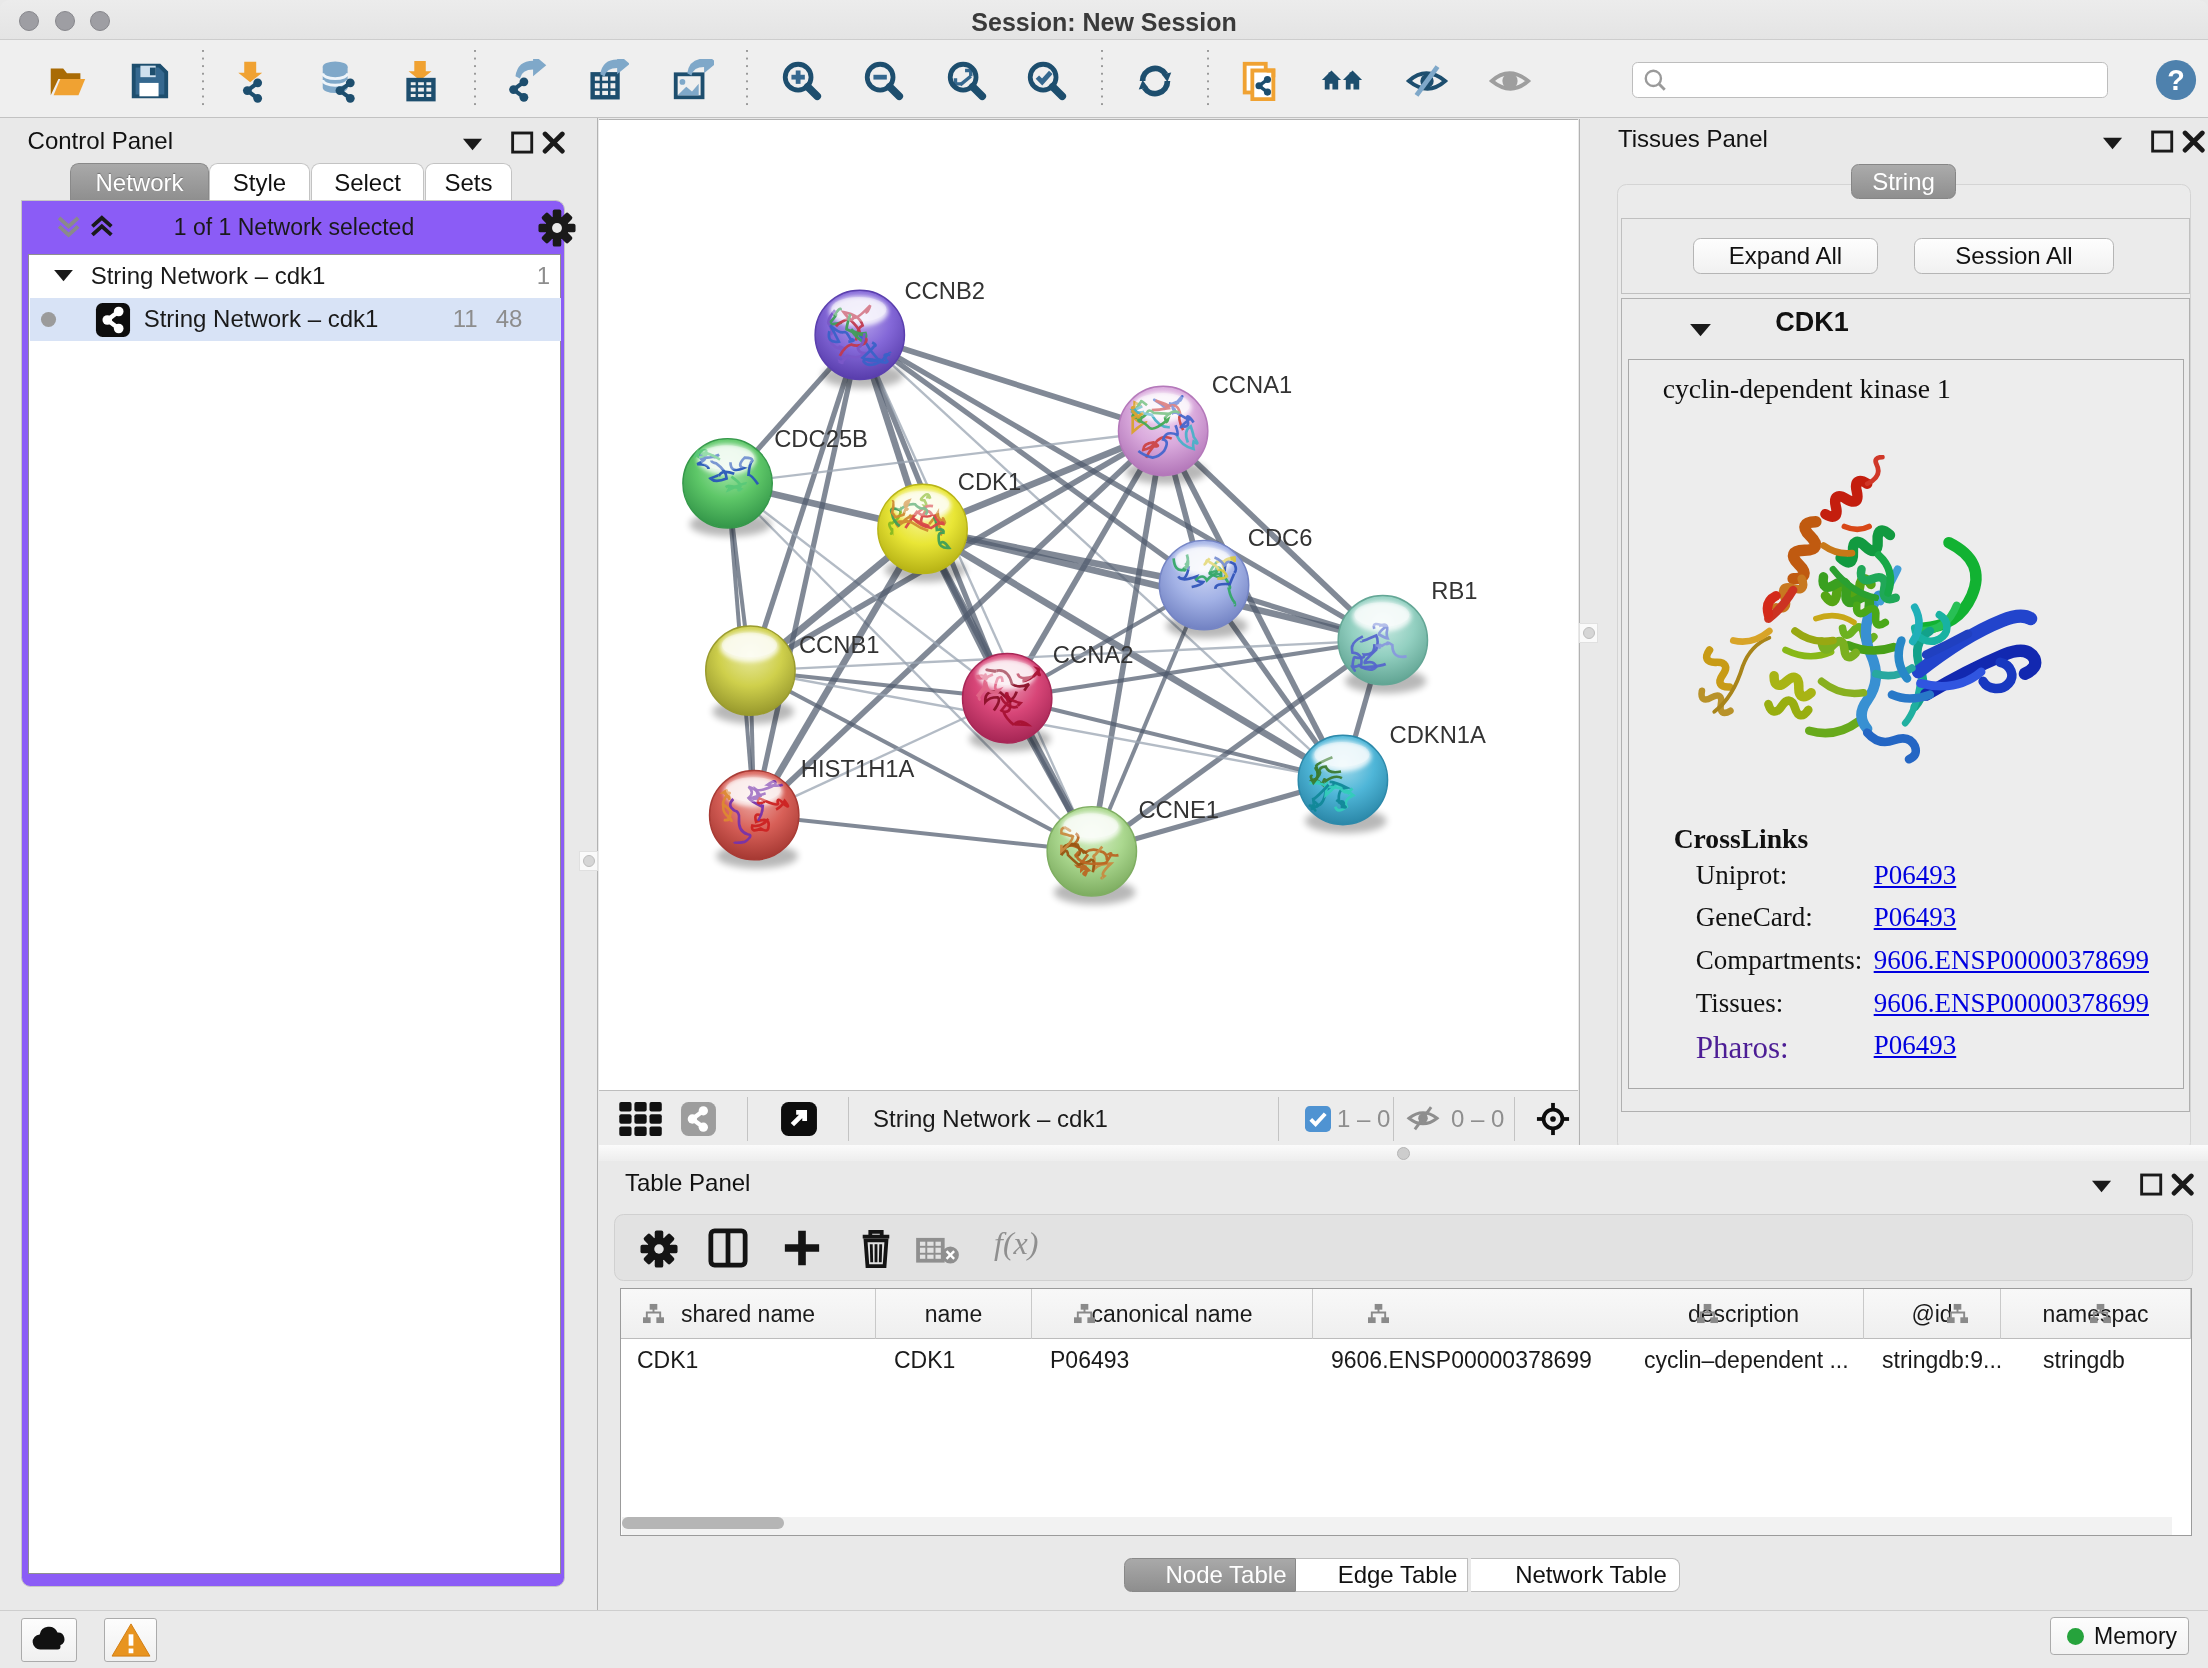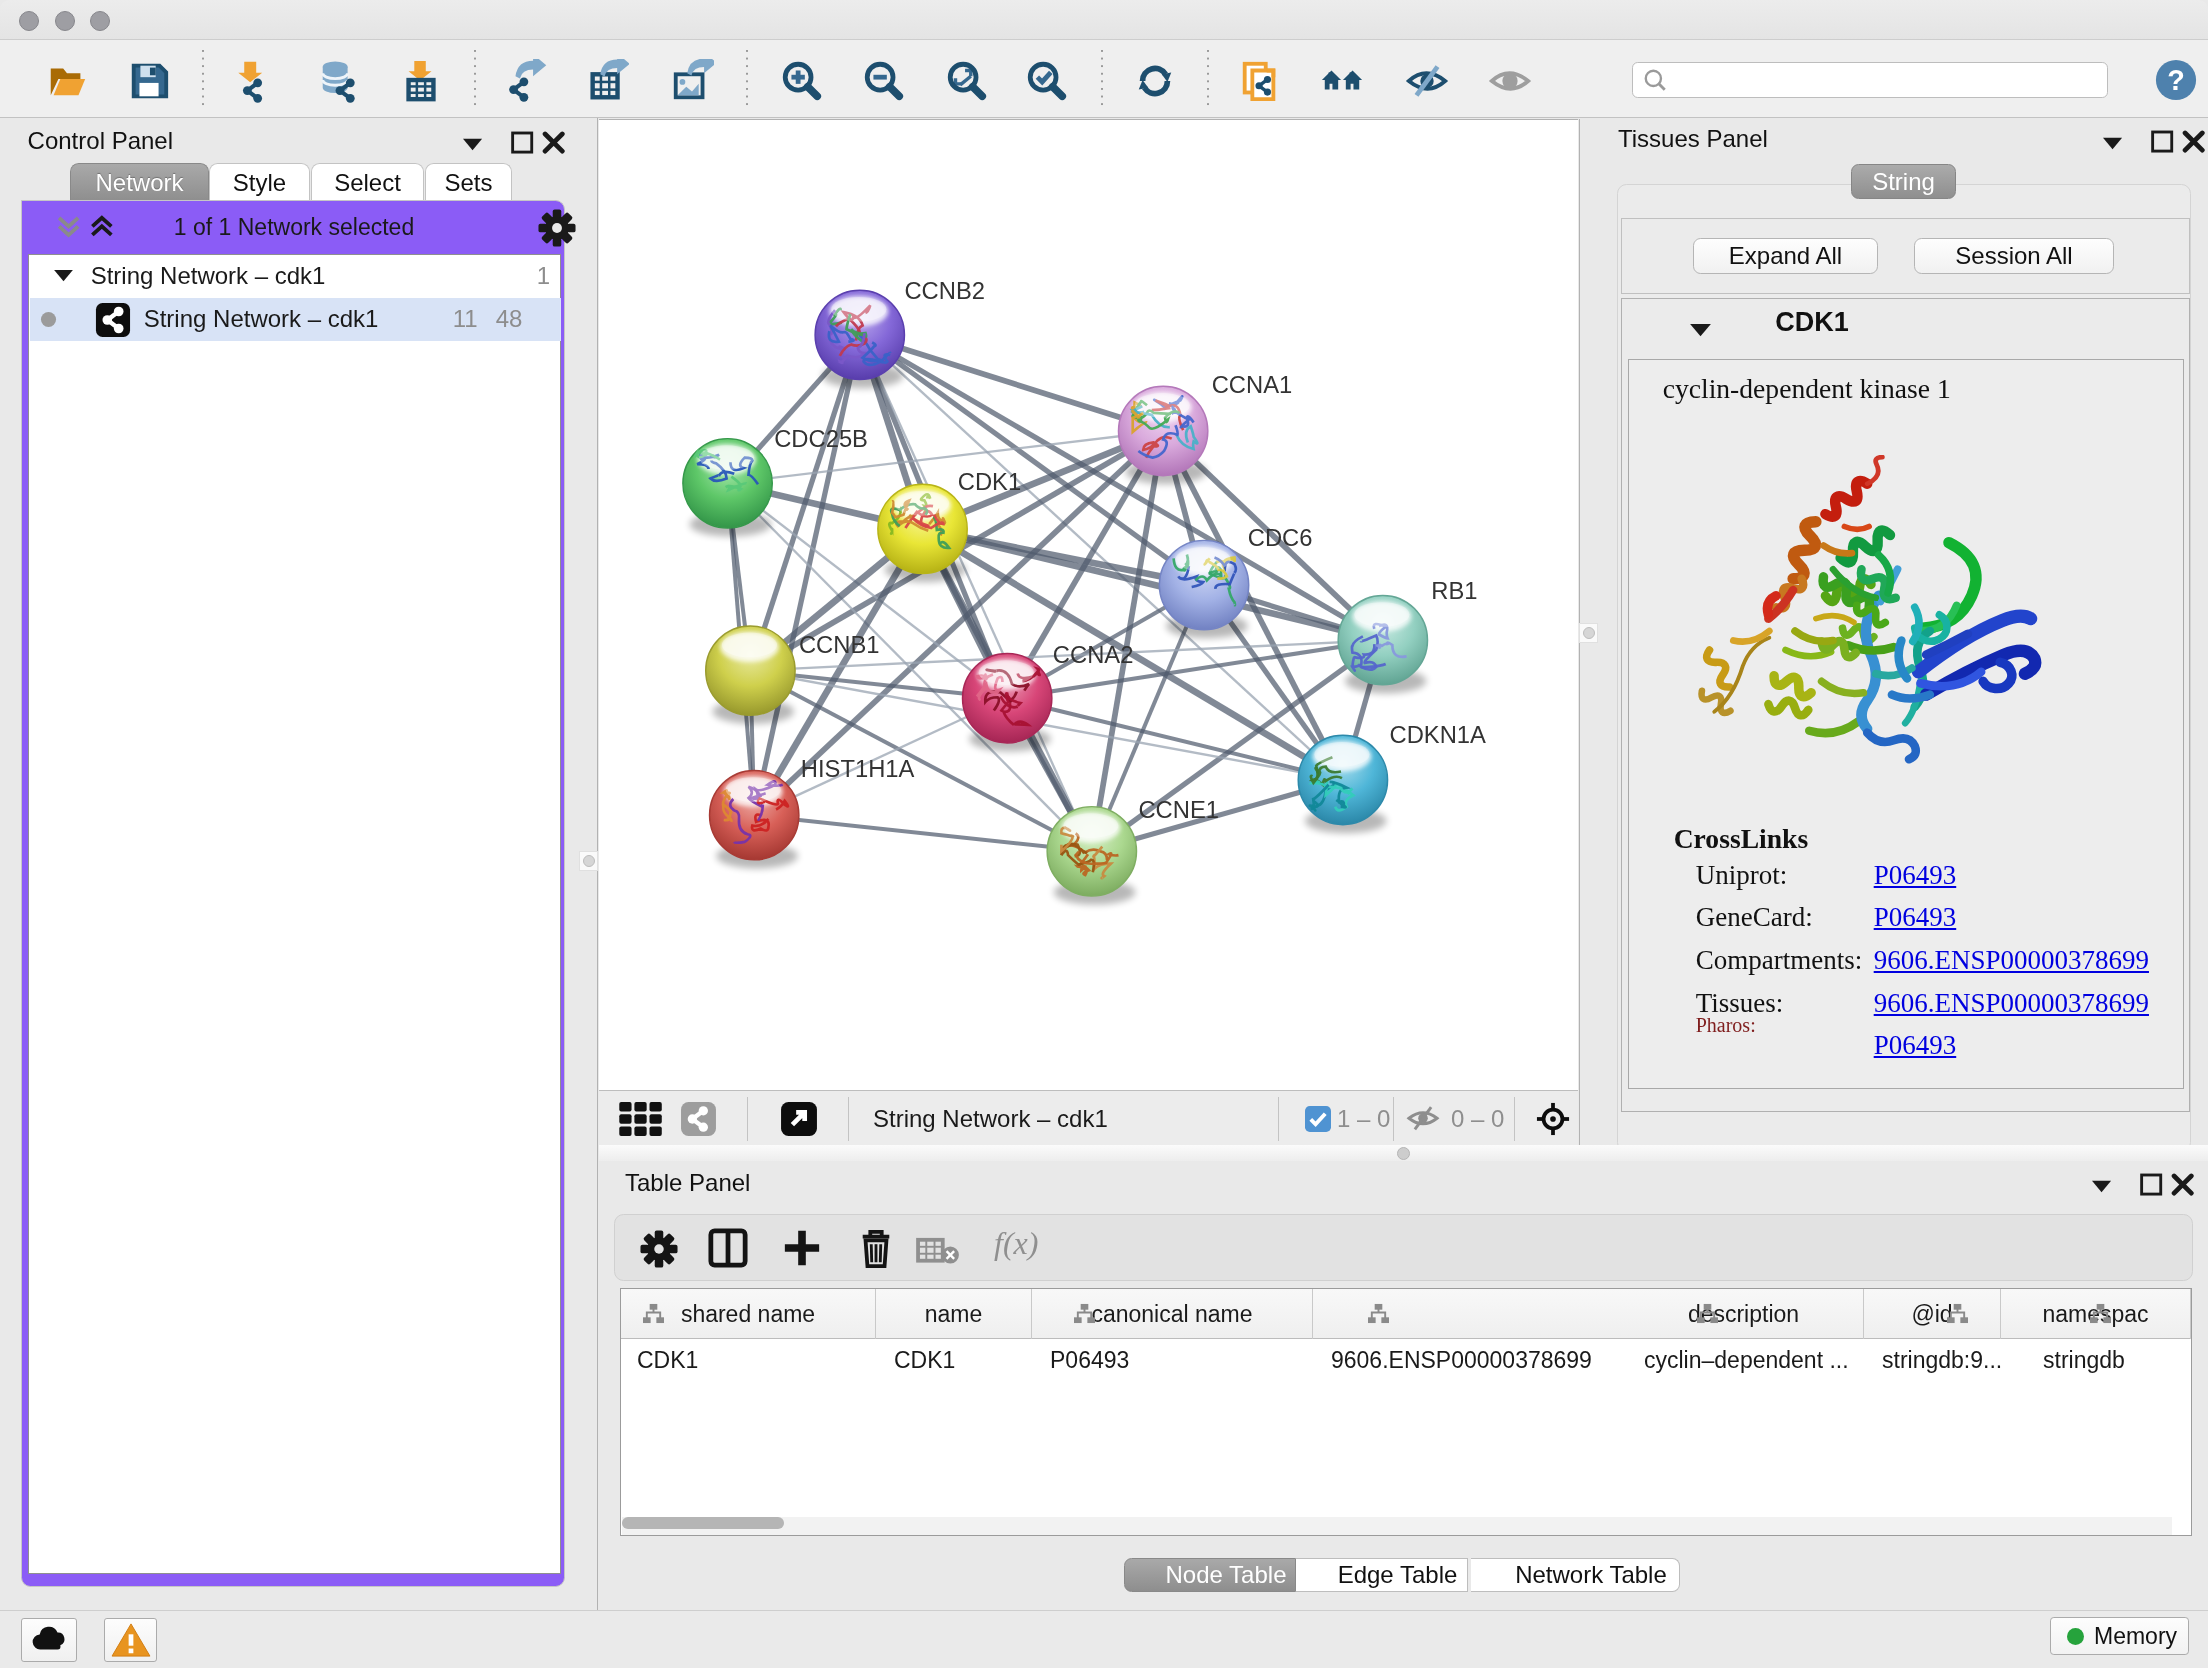--- a/index.html
+++ b/index.html
@@ -48,20 +48,21 @@
 
 #status { left:0; top:1610px; width:2208px; height:58px; background:#eaeaea; border-top:1px solid #cecece; }
 .sbtn { top:6.7px; width:56px; height:44px; background:linear-gradient(#fdfdfd,#f0f0f0); border:1px solid #ababab; border-radius:2.9px; }
 #memory { left:2050px; top:5.7px; width:139px; height:38px; background:linear-gradient(#fdfdfd,#f2f2f2); border:1px solid #ababab; border-radius:3.8px; font-size:23px; color:#111; }
 a.link { color:#0000e0; }
 </style></head><body>
 <div id="titlebar" class="abs">
 <div class="tl abs" style="left:19px"></div>
 <div class="tl abs" style="left:55px"></div>
 <div class="tl abs" style="left:90px"></div>
+<div id="title" class="abs">Session: New Session</div>
   </div>
 <div id="toolbar" class="abs">
 <div class="tbi abs" style="left:45px"><svg width="44" height="44" viewBox="0 0 46 46" style="">
         <path d="M6,38 V10 h13 l4,5 h14 v6 H14 z" fill="#a96b05"></path>
         <path d="M9,38 L16,21 h26 l-7,17 z" fill="#f0a232"></path>
       </svg></div>
 <div class="tbi abs" style="left:127px"><svg width="44" height="44" viewBox="0 0 46 46" style="">
         <path d="M7,7 h27 l7,7 v25 H7 z" fill="#35688f" stroke="#1d4e6e" stroke-width="4"></path>
         <rect x="14" y="7" width="16" height="12" fill="#cfe0ee"></rect>
         <rect x="24" y="9" width="6" height="8" fill="#1d4e6e"></rect>
@@ -674,21 +675,21 @@
         </svg>
 <div class="serif abs" style="left:45px;top:463px;font-size:27.6px;font-weight:bold;color:#111">CrossLinks</div>
 <div class="serif abs" style="left:67px;top:500px;font-size:27px;color:#111">Uniprot:</div>
 <div class="serif abs" style="left:245px;top:500px;font-size:27px"><a class="link" href="#">P06493</a></div>
 <div class="serif abs" style="left:67px;top:542px;font-size:27px;color:#111">GeneCard:</div>
 <div class="serif abs" style="left:245px;top:542px;font-size:27px"><a class="link" href="#">P06493</a></div>
 <div class="serif abs" style="left:67px;top:585px;font-size:27px;color:#111">Compartments:</div>
 <div class="serif abs" style="left:245px;top:585px;font-size:27px"><a class="link" href="#">9606.ENSP00000378699</a></div>
 <div class="serif abs" style="left:67px;top:628px;font-size:27px;color:#111">Tissues:</div>
 <div class="serif abs" style="left:245px;top:628px;font-size:27px"><a class="link" href="#">9606.ENSP00000378699</a></div>
-<div class="serif abs" style="left:67px;top:654px;font-size:20px;color:#7f1d1d">Pharos:</div>
+<div class="serif abs" style="left:67px;top:670px;font-size:31px;color:#4c1d95">Pharos:</div>
 <div class="serif abs" style="left:245px;top:670px;font-size:27px"><a class="link" href="#">P06493</a></div>
 </div>
     </div>
 </div>
 <div class="abs" style="left:1579px;top:623px;width:19px;height:20px;background:#fafafa;border:1px solid #e0e0e0">
     <div style="position:absolute;left:2.9px;top:2.9px;width:12.4px;height:12.4px;border-radius:50%;background:#d6d6d6;border:1px solid #bdbdbd"></div>
   </div>
 <div id="hsplit" class="abs">
     <div style="position:absolute;left:798px;top:1.9px;width:13.3px;height:13.3px;border-radius:50%;background:#cdcdcd;border:1px solid #b5b5b5"></div>
   </div>

